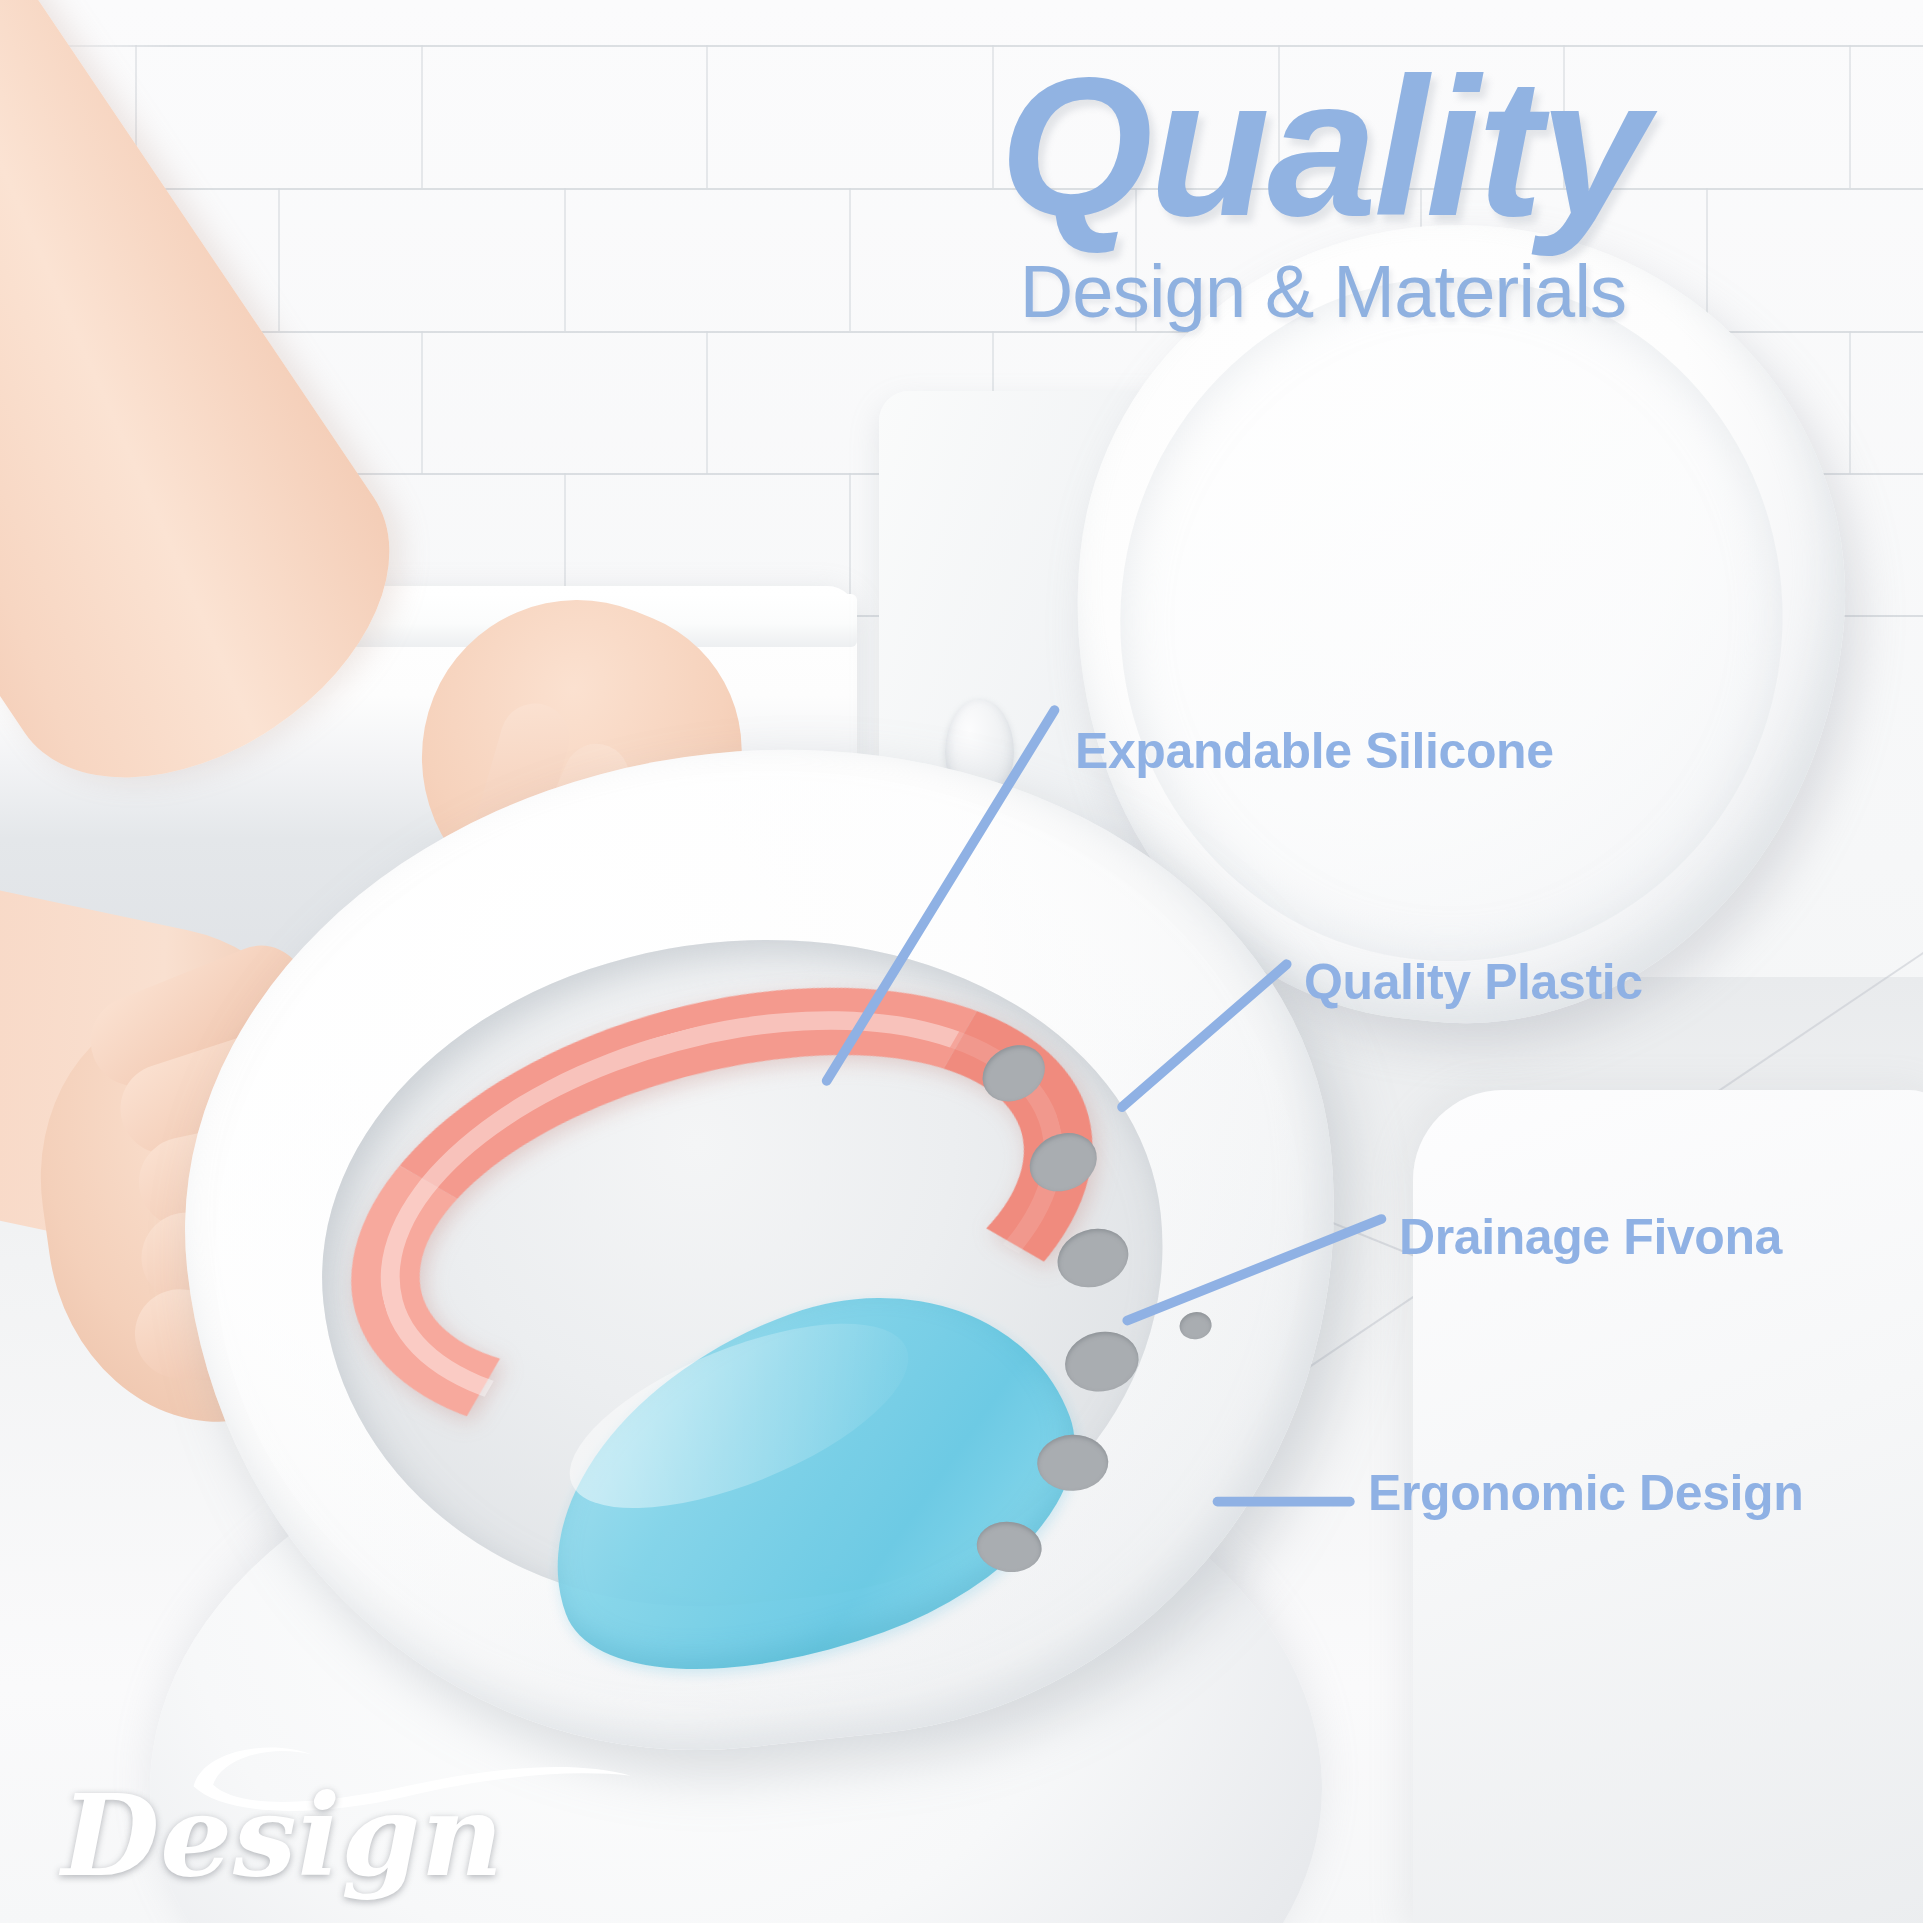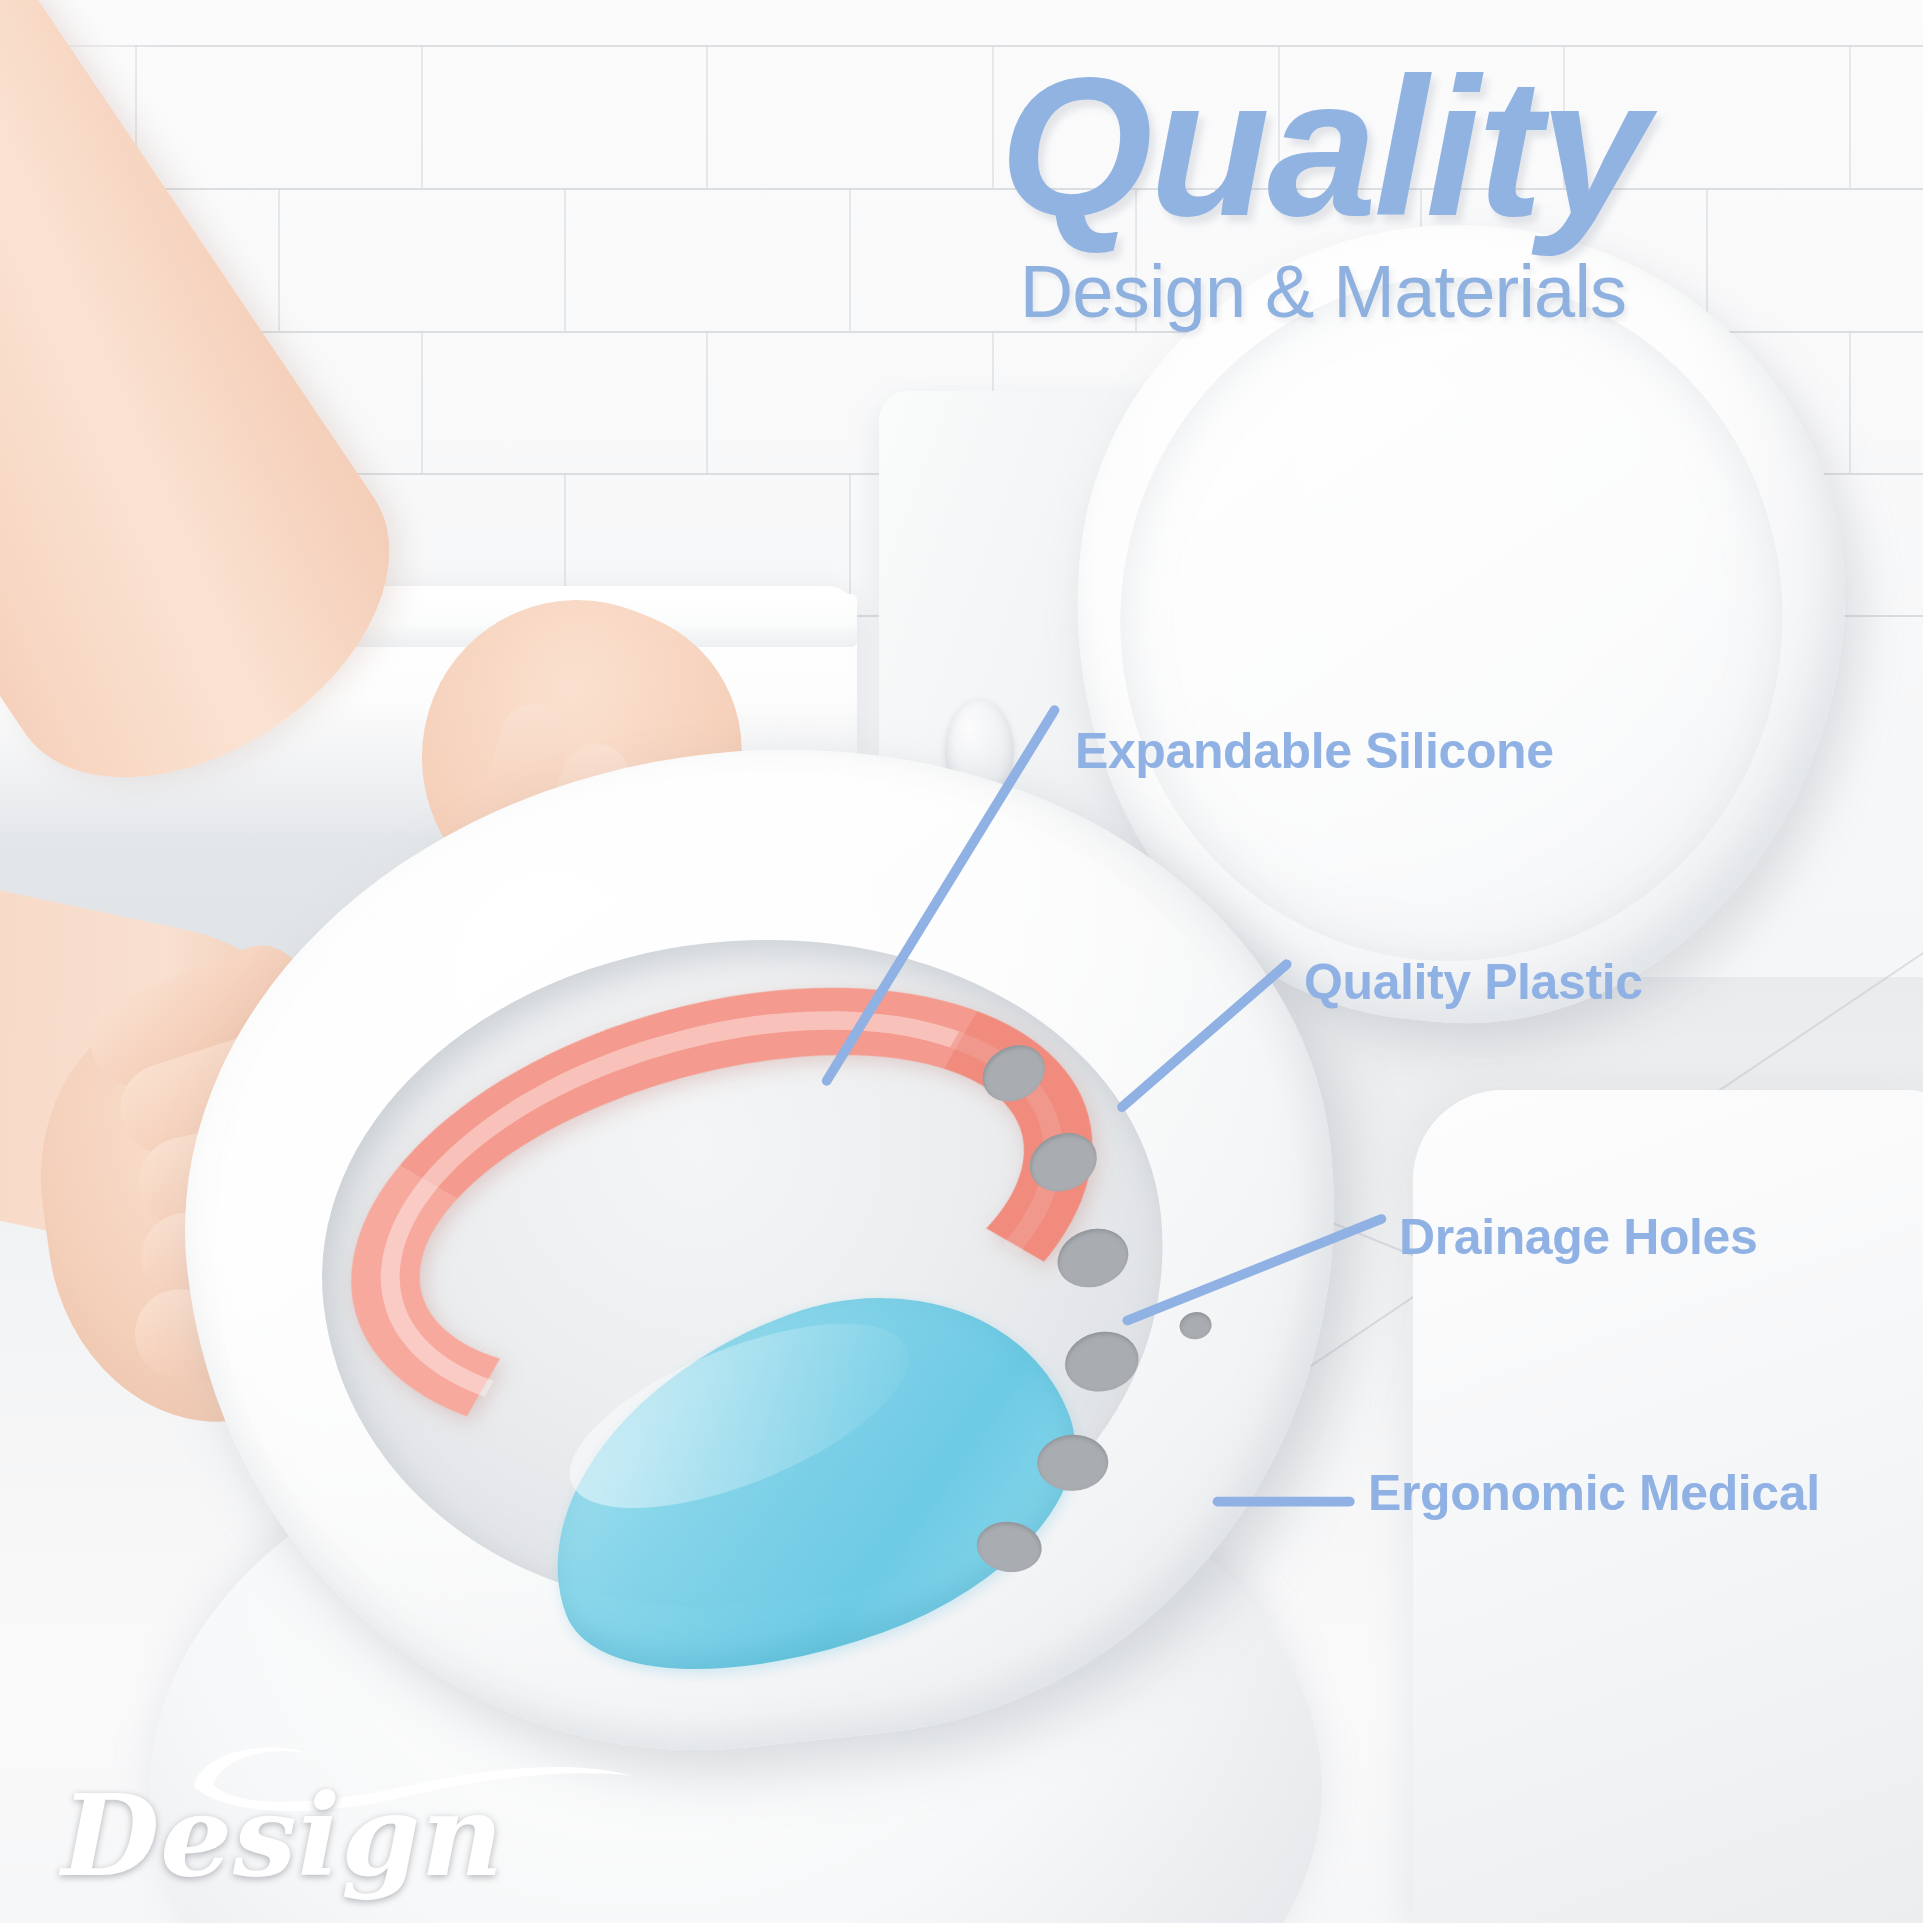--- a/index.html
+++ b/index.html
@@ -403,22 +403,22 @@
 
   <svg class="leaders" viewBox="0 0 2560 2560">
     <line x1="1100" y1="1438" x2="1403" y2="945" stroke="#8FB1E4" stroke-width="13" stroke-linecap="round"></line>
     <line x1="1493" y1="1473" x2="1712" y2="1283" stroke="#8FB1E4" stroke-width="13" stroke-linecap="round"></line>
     <line x1="1500" y1="1757" x2="1838" y2="1622" stroke="#8FB1E4" stroke-width="13" stroke-linecap="round"></line>
     <line x1="1620" y1="1998" x2="1796" y2="1998" stroke="#8FB1E4" stroke-width="13" stroke-linecap="round"></line>
   </svg>
 
   <div class="callout" id="cl0">Expandable Silicone</div>
   <div class="callout" id="cl1">Quality Plastic</div>
-  <div class="callout" id="cl2">Drainage Holes</div>
-  <div class="callout" id="cl3">Ergonomic Medical</div>
+  <div class="callout" id="cl2">Drainage Fivona</div>
+  <div class="callout" id="cl3">Ergonomic Design</div>
 
   <div class="logo">
     <svg width="466" height="98" viewBox="0 0 620 130" style="position:absolute;left:135px;top:-4.5px">
       <path d="M18 72 C 30 24, 120 8, 176 30 C 120 16, 56 34, 44 70 C 80 104, 190 96, 300 72 C 410 48, 520 36, 600 58 C 510 48, 400 62, 300 86 C 180 114, 60 112, 18 72 Z" fill="#ffffff"></path>
     </svg>
     <div class="logo-word">Design</div>
   </div>
 
 </div>
 

